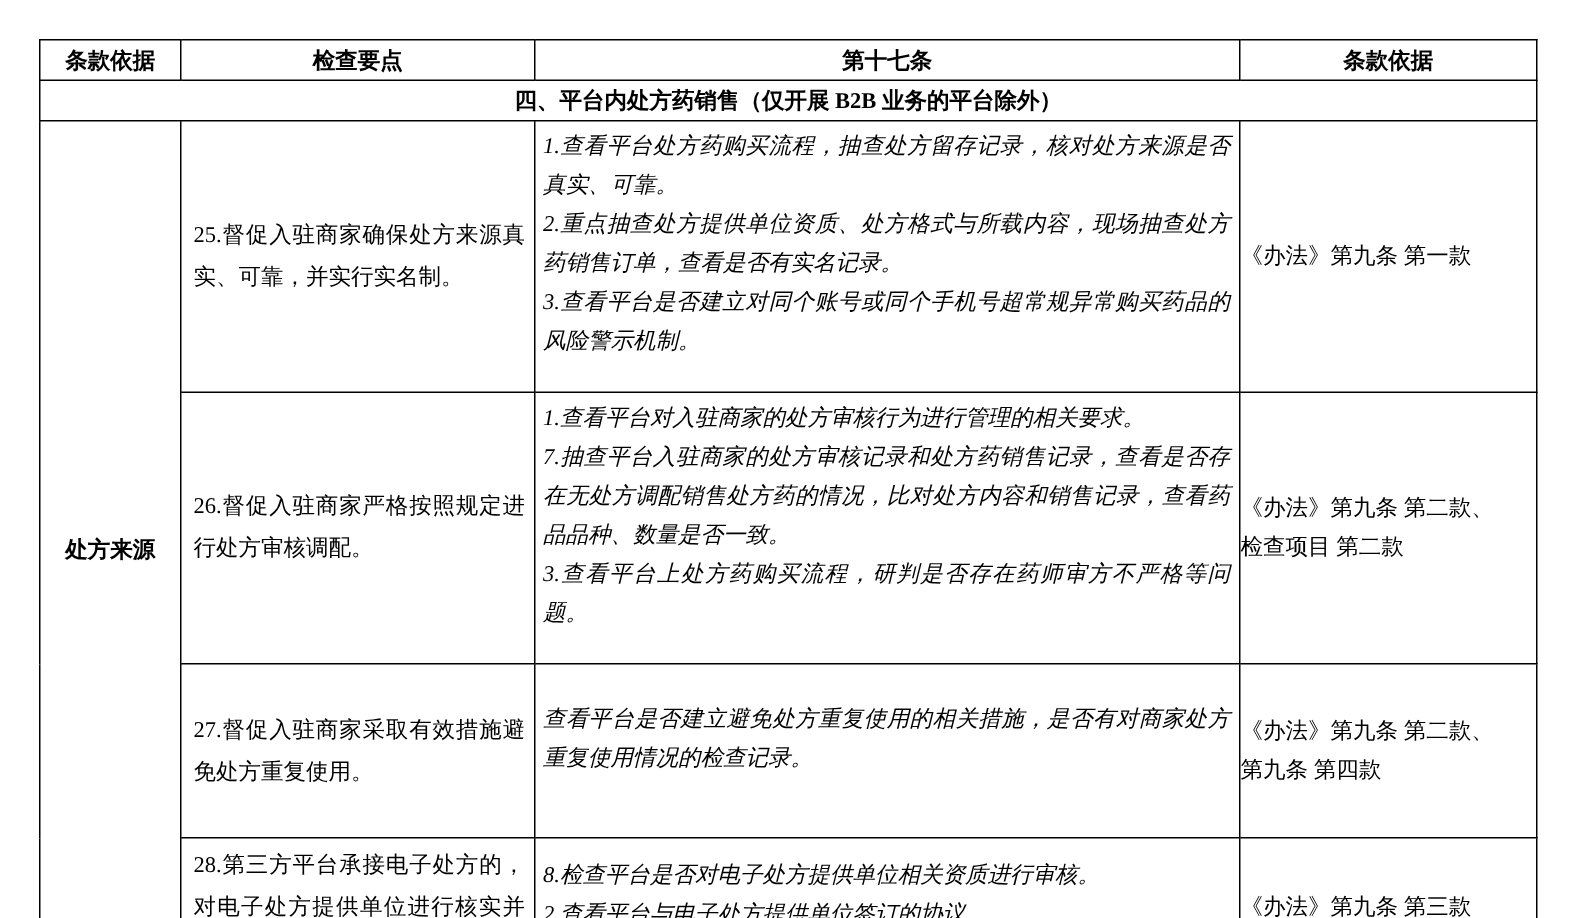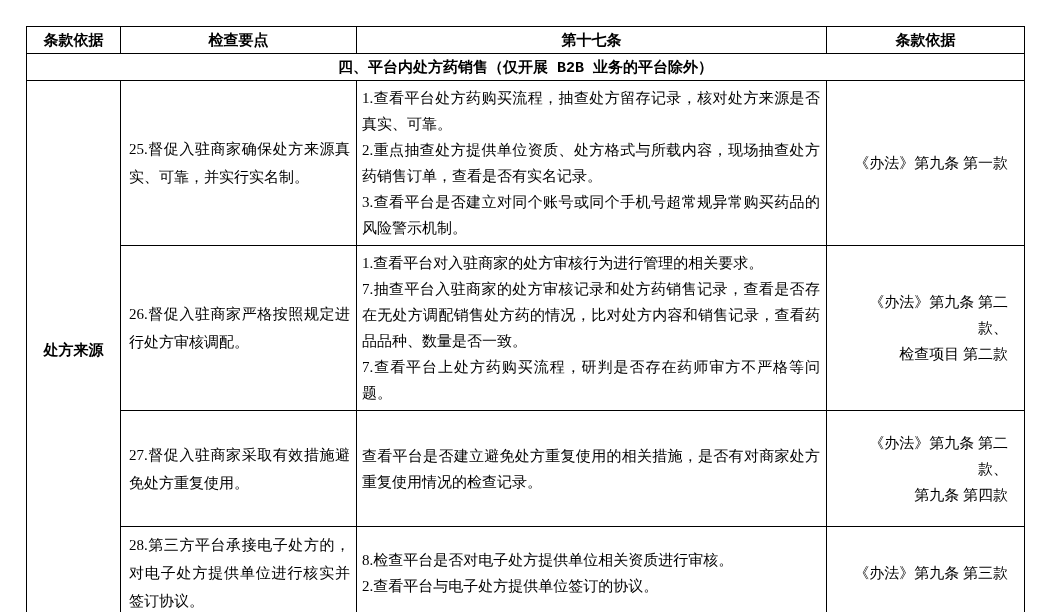--- a/index.html
+++ b/index.html
@@ -29,51 +29,52 @@
   tr.header-row th {
     height: 27px;
     font-family: "Liberation Sans", "DejaVu Sans", sans-serif;
     font-weight: bold;
     font-size: 15px;
     text-align: center;
     padding: 2px;
   }
   tr.section-row td {
     height: 27px;
-    font-family: Liberation Mono, monospace;
+    font-family: Liberation Serif, serif;
     font-weight: bold;
     font-size: 15px;
     text-align: center;
     padding: 2px;
   }
   td.item-cell {
     font-family: "Liberation Sans", "DejaVu Sans", sans-serif;
     font-weight: bold;
     font-size: 15px;
     text-align: center;
     padding: 2px;
   }
   td.point-cell {
     font-size: 15px;
     line-height: 28px;
     padding: 4px 6px 4px 8px;
     text-align: justify;
   }
   td.content-cell {
     font-size: 15px;
-    padding: 4px 6px 4px 5px;
+    padding: 4px 6px 20px 5px;
+    font-style: italic;
   }
   td.content-cell .line {
     line-height: 26px;
     text-align: justify;
   }
   td.basis-cell {
     font-size: 15px;
-    text-align: right;
-    padding: 16px;
+    text-align: left;
+    padding: 0;
   }
   td.basis-cell .line { line-height: 26px; }
   .r25 { height: 159px; }
   .r26 { height: 162px; }
   .r27 { height: 116px; }
   .r28 { height: 78px; }
 </style>
 </head>
 <body>
 
@@ -109,21 +110,21 @@
         <td class="basis-cell">
           <div class="line">《办法》第九条 第一款</div>
         </td>
       </tr>
 
       <tr class="r26">
         <td class="point-cell">26.督促入驻商家严格按照规定进行处方审核调配。</td>
         <td class="content-cell">
           <div class="line">1.查看平台对入驻商家的处方审核行为进行管理的相关要求。</div>
           <div class="line">7.抽查平台入驻商家的处方审核记录和处方药销售记录，查看是否存在无处方调配销售处方药的情况，比对处方内容和销售记录，查看药品品种、数量是否一致。</div>
-          <div class="line">7.查看平台上处方药购买流程，研判是否存在药师审方不严格等问题。</div>
+          <div class="line">3.查看平台上处方药购买流程，研判是否存在药师审方不严格等问题。</div>
         </td>
         <td class="basis-cell">
           <div class="line">《办法》第九条 第二款、</div>
           <div class="line">检查项目 第二款</div>
         </td>
       </tr>
 
       <tr class="r27">
         <td class="point-cell">27.督促入驻商家采取有效措施避免处方重复使用。</td>
         <td class="content-cell">

